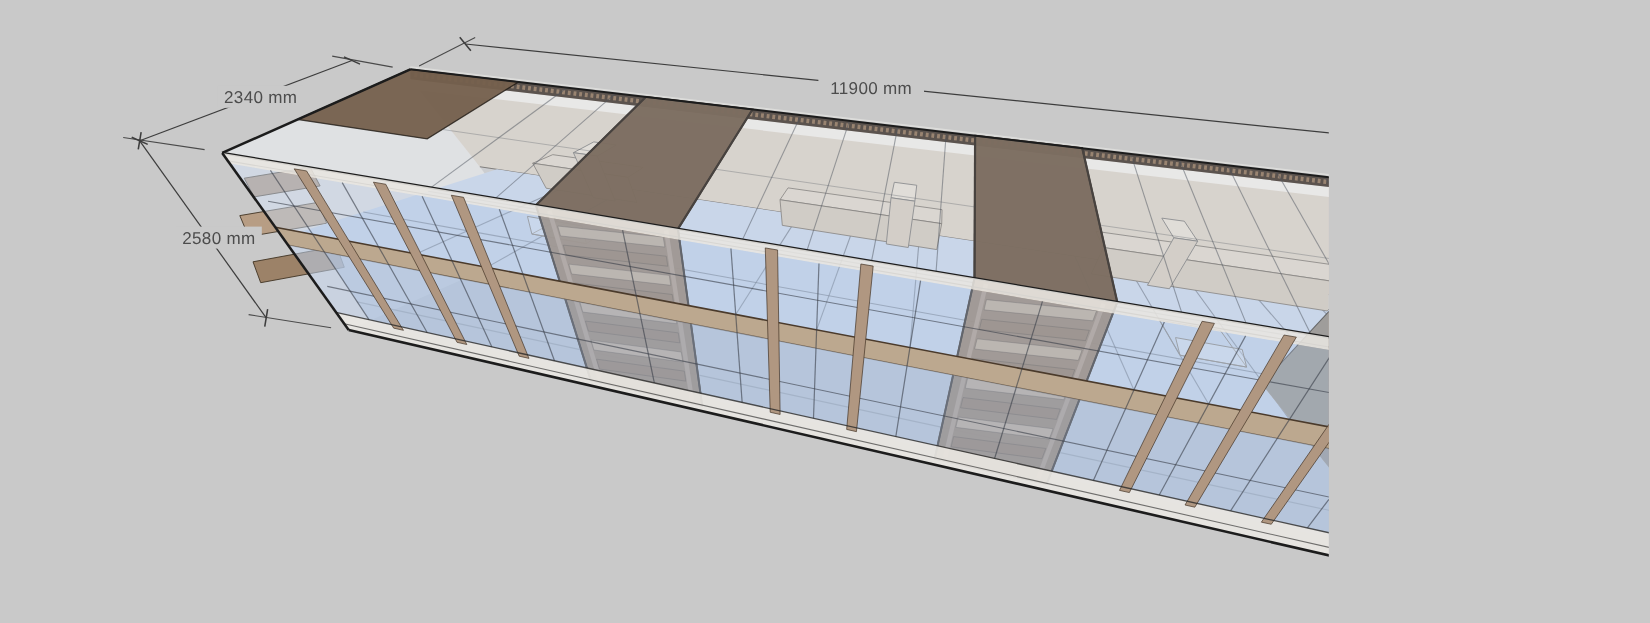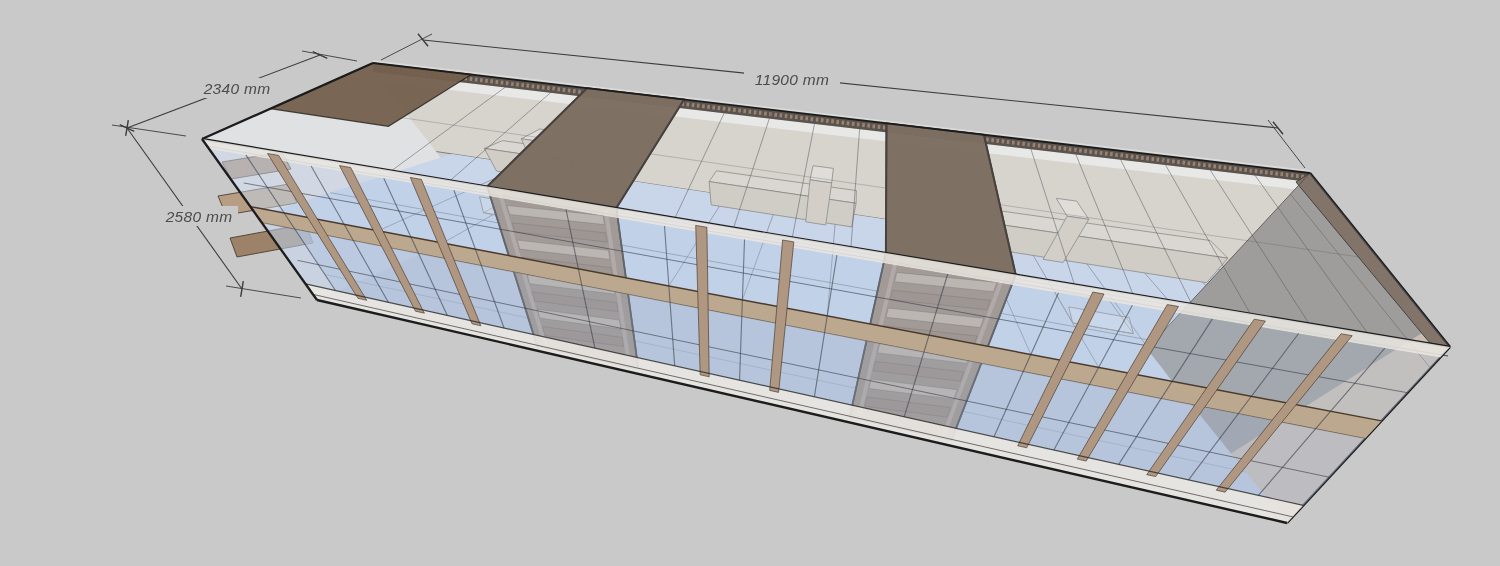--- a/index.html
+++ b/index.html
@@ -1,16 +1,16 @@
 <!DOCTYPE html>
 <html><head>
 <meta charset="utf-8">
 <style>
   html,body{margin:0;padding:0;background:#c9c9c9;}
-  .stage{position:relative;width:1500px;height:566px;overflow:hidden;font-style:italic;}
+  .stage{position:relative;width:1208px;height:566px;overflow:hidden;}
   svg{display:block;}
   text.dim{font-family:"Liberation Sans",sans-serif;font-size:15.5px;fill:#4c4c4c;letter-spacing:.3px;}
 </style>
 </head>
 <body>
 
 <div class="stage">
   <svg id="scene" width="1500" height="566" viewBox="0 0 1500 566" xmlns="http://www.w3.org/2000/svg">
     <g id="model-root">
         <rect x="0" y="0" width="1500" height="566" fill="#c9c9c9"></rect>

